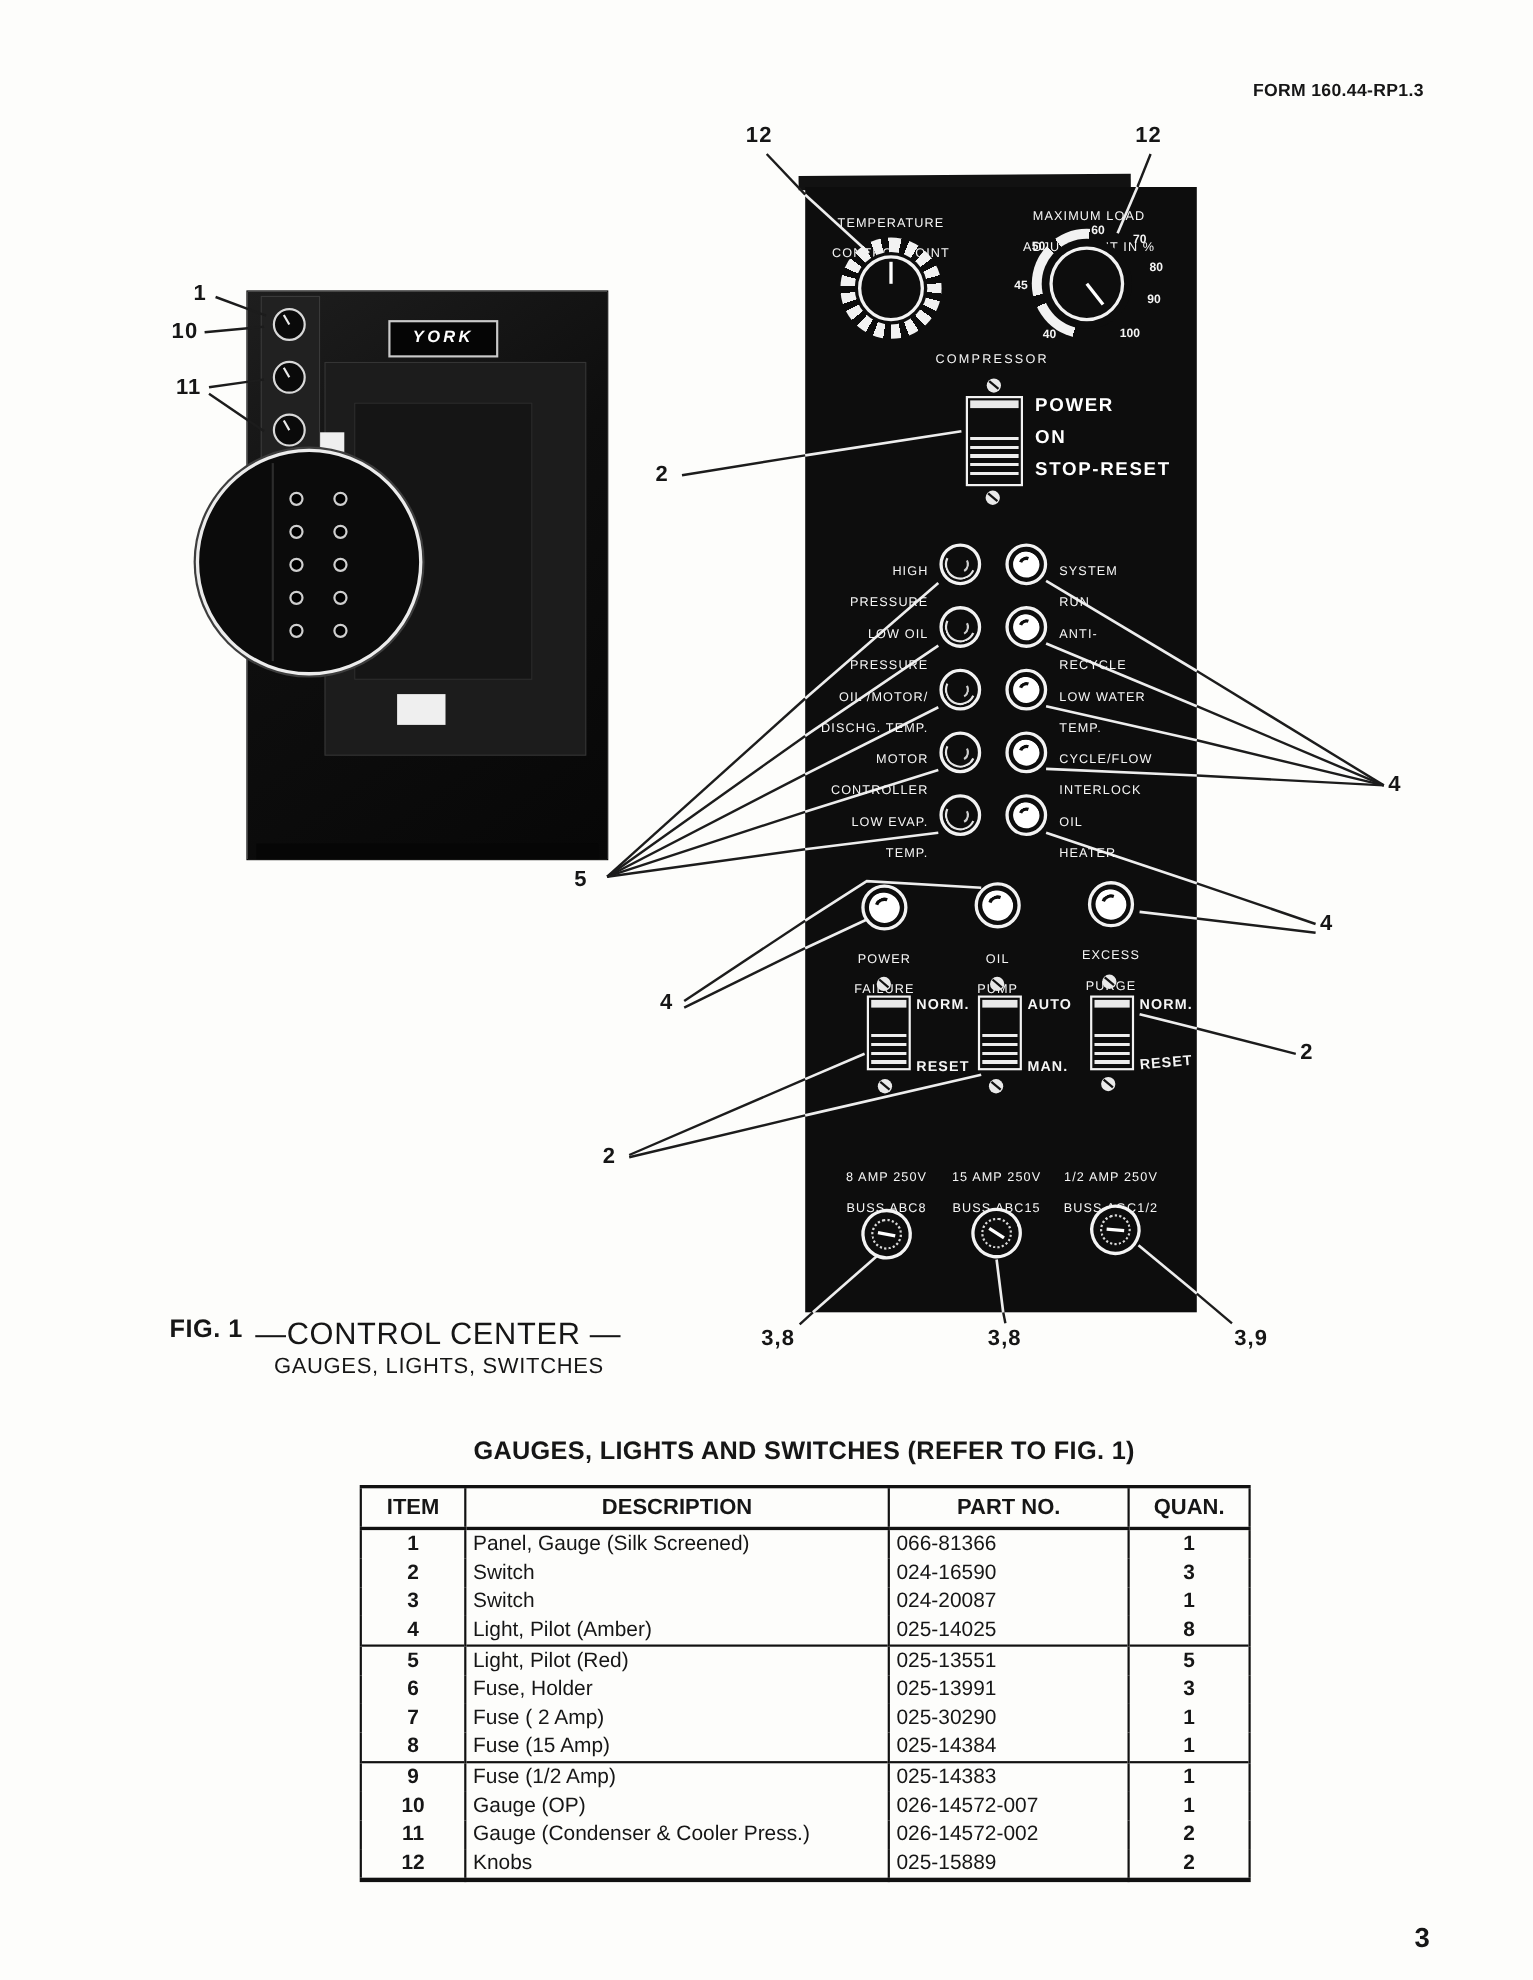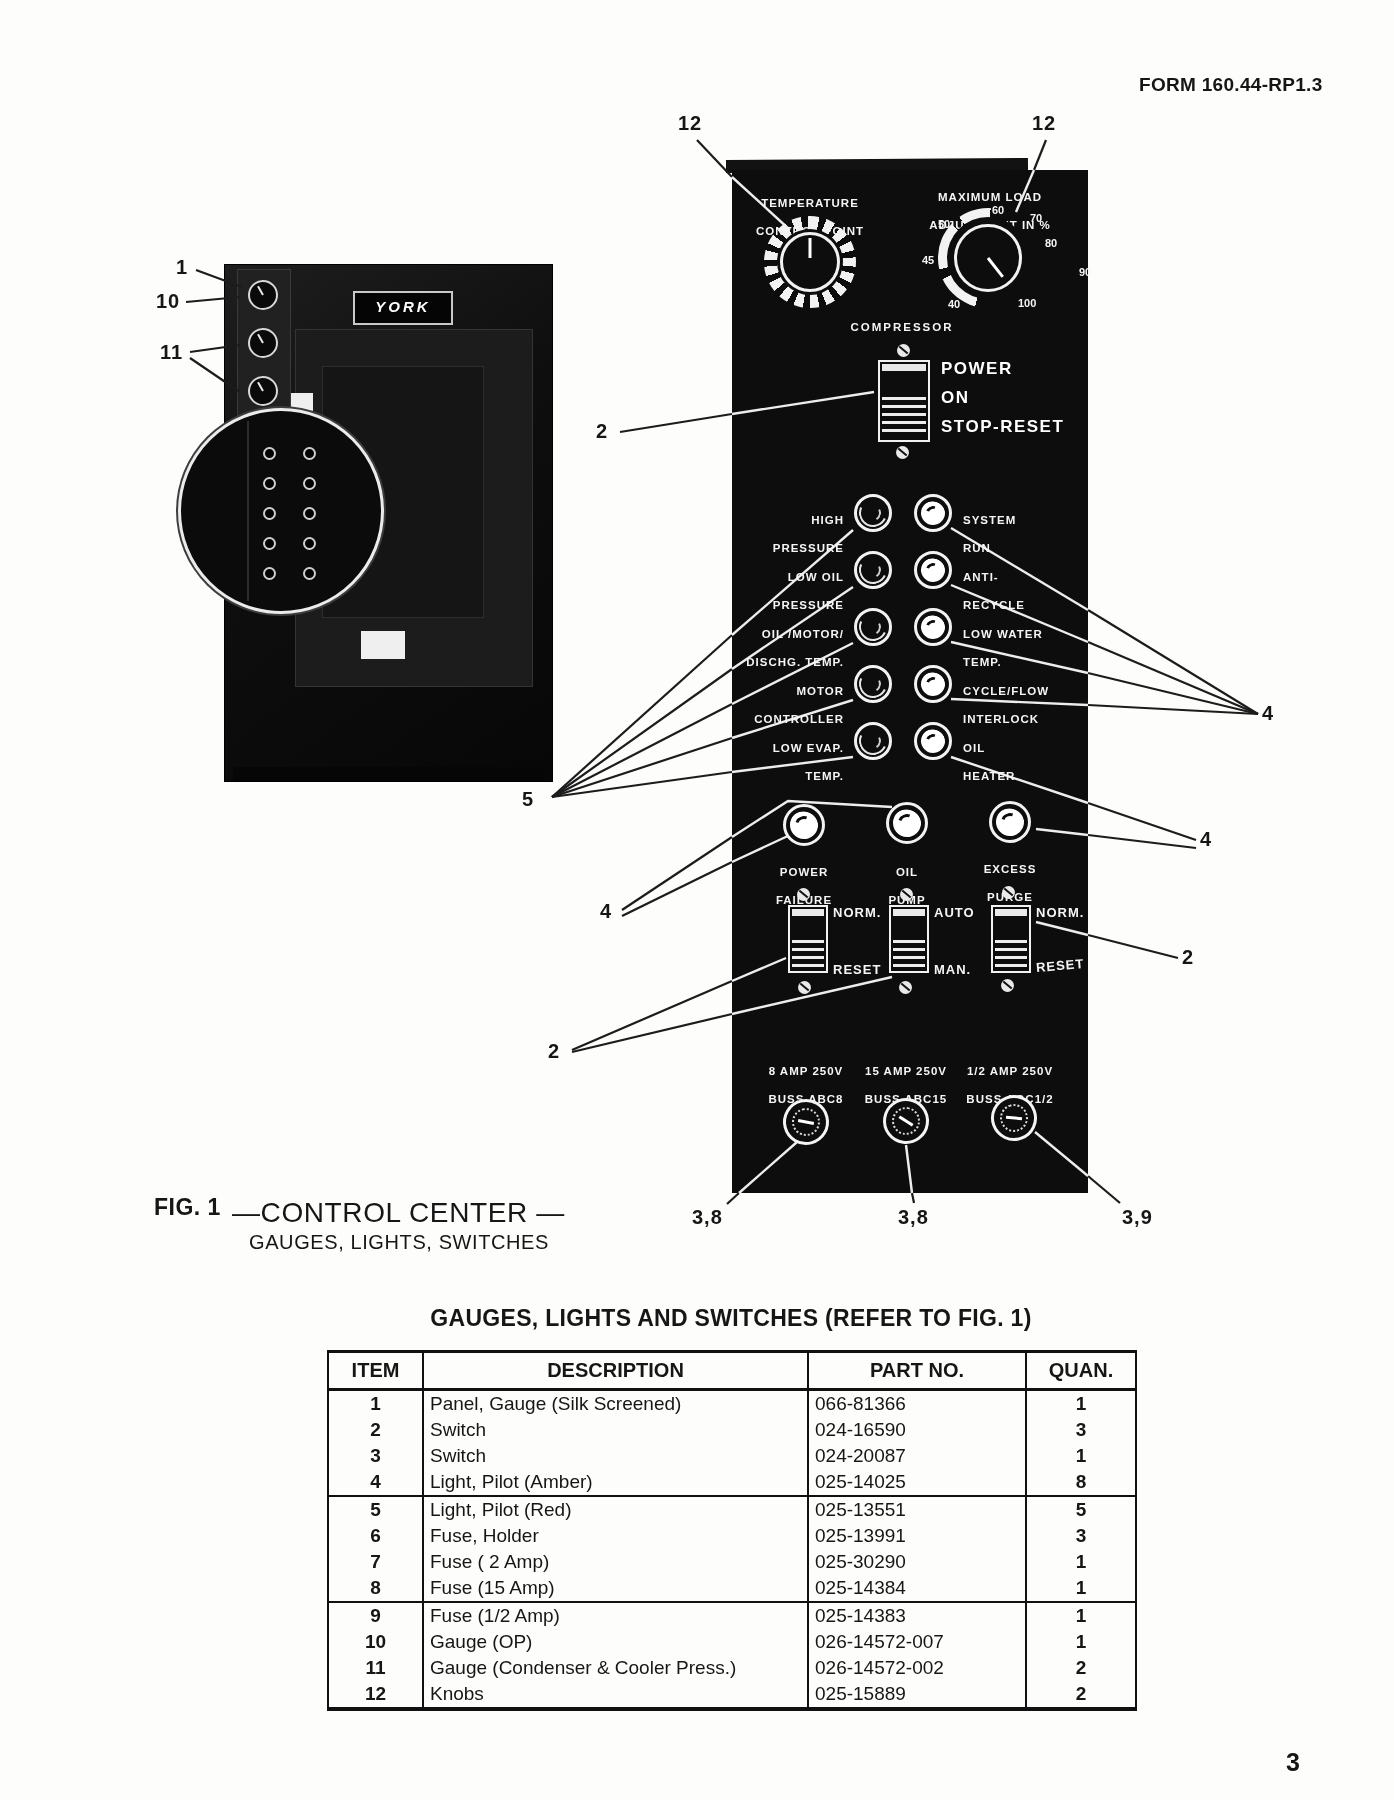--- a/index.html
+++ b/index.html
@@ -1,19 +1,19 @@
 <!DOCTYPE html>
 <html><head>
 <meta charset="utf-8">
 <style>
   html,body{margin:0;padding:0;background:#ddd;}
   .page{position:relative;width:1394px;height:1800px;margin:0 auto;background:#fdfdfb;
         font-family:"Liberation Sans",sans-serif;color:#161616;overflow:hidden;}
   
-  .form-number{position:absolute;left:1139px;top:74px;font-size:19px;font-weight:bold;letter-spacing:.3px;}
+  .form-number{position:absolute;left:1139px;top:74px;font-size:16px;font-weight:bold;letter-spacing:.3px;}
   .pageno{position:absolute;left:1286px;top:1748px;font-size:25px;font-weight:bold;}
   
   .cabinet{position:absolute;left:224px;top:264px;width:327px;height:516px;
            background:linear-gradient(145deg,#1e1e1e,#0e0e0e 45%,#070707);border:1px solid #000;}
   .gauge-strip{position:absolute;left:12px;top:4px;width:52px;height:152px;background:#212121;border:1px solid #3a3a3a;}
   .gauge{position:absolute;width:30px;height:30px;border-radius:50%;border:2px solid #d8d8d8;background:#0a0a0a;box-sizing:border-box;}
   .gauge::after{content:"";position:absolute;left:50%;top:50%;width:2px;height:10px;background:#eaeaea;
                 transform-origin:top center;transform:translateX(-50%) rotate(150deg);}
   .brand{position:absolute;left:128px;top:26px;width:96px;height:30px;border:2px solid #c9c9c9;background:#050505;
          color:#fff;font-size:15px;font-weight:bold;font-style:italic;letter-spacing:3px;text-align:center;line-height:28px;}
@@ -21,21 +21,21 @@
   .door-inner{position:absolute;left:26px;top:36px;width:160px;height:250px;background:#151515;border:1px solid #2d2d2d;}
   .chip{position:absolute;background:#efefef;}
   .cab-base{position:absolute;left:8px;bottom:0;right:8px;height:14px;background:#060606;}
   .magnifier{position:absolute;left:178px;top:408px;width:200px;height:200px;border-radius:50%;
              background:#0b0b0b;border:3px solid #ececec;box-shadow:0 0 0 2px #3d3d3d;}
   .mlt{position:absolute;width:13px;height:13px;border:2px solid #cfcfcf;border-radius:50%;background:#000;box-sizing:border-box;}
   .mag-door-line{position:absolute;left:66px;top:10px;width:2px;height:180px;background:#2c2c2c;}
   
   .panel{position:absolute;left:732px;top:170px;width:356px;height:1023px;background:#0d0d0d;}
   .panel-rag{position:absolute;left:726px;top:159px;width:302px;height:13px;background:#121212;transform:rotate(-.4deg);}
-  .plabel{position:absolute;color:#f5f5f5;font-weight:bold;font-size:11.5px;line-height:14px;letter-spacing:1px;text-align:center;white-space:pre-line;}
+  .plabel{position:absolute;color:#f5f5f5;font-weight:normal;font-size:11.5px;line-height:14px;letter-spacing:1px;text-align:center;white-space:pre-line;}
   .plabel.r{text-align:right;}
   .plabel.l{text-align:left;}
   .pbig{position:absolute;color:#fff;font-weight:bold;font-size:17px;letter-spacing:1.5px;}
   .pmid{position:absolute;color:#f5f5f5;font-weight:bold;font-size:13px;letter-spacing:1px;}
   .pscale{position:absolute;color:#f5f5f5;font-weight:bold;font-size:11px;}
   .kring{position:absolute;width:92px;height:92px;border-radius:50%;
          background:repeating-conic-gradient(#f2f2f2 0deg 12deg,rgba(0,0,0,0) 12deg 21deg);}
   .kring::before{content:"";position:absolute;inset:13px;border-radius:50%;background:#0d0d0d;}
   .karc{position:absolute;width:100px;height:100px;border-radius:50%;
         background:conic-gradient(from 195deg,#f2f2f2 0 50deg,rgba(0,0,0,0) 50deg 62deg,#f2f2f2 62deg 118deg,rgba(0,0,0,0) 118deg 130deg,#f2f2f2 130deg 168deg,rgba(0,0,0,0) 168deg 360deg);}
@@ -188,21 +188,21 @@
     <span>ADJUSTMENT IN %</span>
   </div>
   <div class="karc" style="left:938px;top:208px;"></div>
   <div class="kface r" style="left:954px;top:224px;width:68px;height:68px;"></div>
   <span class="pscale" style="left:948px;top:298px;">40</span>
   <span class="pscale" style="left:922px;top:254px;">45</span>
   <span class="pscale" style="left:938px;top:218px;">50</span>
   <span class="pscale" style="left:992px;top:204px;">60</span>
   <span class="pscale" style="left:1030px;top:212px;">70</span>
   <span class="pscale" style="left:1045px;top:237px;">80</span>
-  <span class="pscale" style="left:1043px;top:266px;margin-left:36px;">90</span>
+  <span class="pscale" style="left:1043px;top:266px;">90</span>
   <span class="pscale" style="left:1018px;top:297px;">100</span>
 
   <div class="plabel" style="left:830px;top:320px;width:144px;letter-spacing:2px;">COMPRESSOR</div>
   <div class="screw" style="left:897px;top:344px;"></div>
   <div class="toggle big" style="left:878px;top:360px;"></div>
   <div class="screw" style="left:896px;top:446px;"></div>
   <span class="pbig" style="left:941px;top:359px;">POWER</span>
   <span class="pbig" style="left:941px;top:388px;">ON</span>
   <span class="pbig" style="left:941px;top:417px;">STOP-RESET</span>
 

